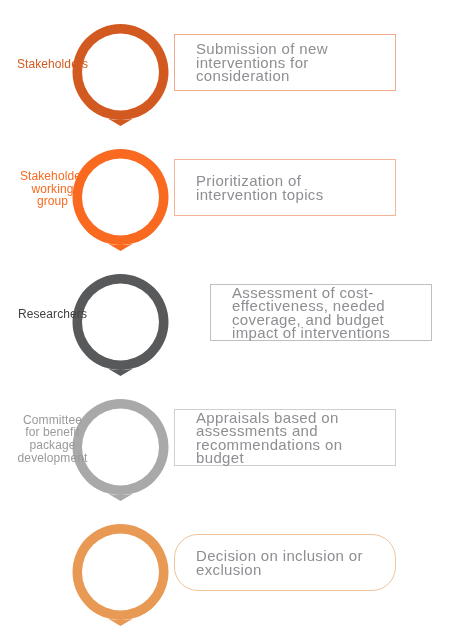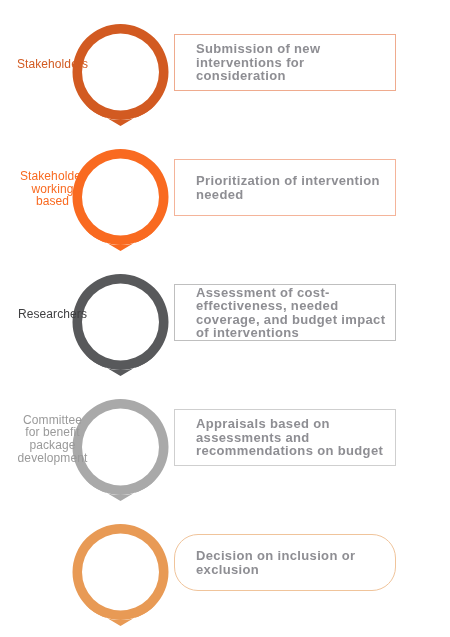--- a/index.html
+++ b/index.html
@@ -38,27 +38,27 @@
     width: 222px;
     height: 57px;
     box-sizing: border-box;
     border: 1px solid #cccccc;
     background: #ffffff;
     display: flex;
     align-items: center;
     z-index: 1;
   }
   .desc-text {
-    font-size: 13px;
+    font-size: 15px;
     line-height: 13.5px;
     color: #8e8e93;
     letter-spacing: 0.35px;
     padding-left: 21px;
     padding-right: 8px;
-    font-weight: 700;
+    font-weight: 400;
     white-space: pre-line;
   }
 
   
   .pin {
     position: absolute;
     left: 68px;
     top: 8px;
     width: 105px;
     height: 112px;
@@ -108,38 +108,38 @@
             <path d="M 52.5 8 A 48 48 0 1 0 52.5 104 A 48 48 0 1 0 52.5 8 Z M 52.5 17.5 A 38.5 38.5 0 1 1 52.5 94.5 A 38.5 38.5 0 1 1 52.5 17.5 Z" fill="#d25a21" fill-rule="evenodd"></path>
           </g>
         </svg>
       </div>
       <div class="pin-label">
         <span style="color: rgb(210, 90, 33);">Stakeholders</span>
       </div>
     </div>
     <div class="stage" style="top: 133px;">
       <div class="desc-box" style="border-color: rgb(244, 180, 154);">
-        <div class="desc-text">Prioritization of intervention needed</div>
+        <div class="desc-text">Prioritization of intervention topics</div>
       </div>
       <div class="pin">
         <svg viewBox="0 0 105 112">
           <g>
             <path d="M 18.700000000000003 90.1 L 52.5 110 L 86.3 90.1 A 48 48 0 0 1 18.700000000000003 90.1 Z" fill="#f96a20"></path>
             <path d="M 52.5 8 A 48 48 0 1 0 52.5 104 A 48 48 0 1 0 52.5 8 Z M 52.5 17.5 A 38.5 38.5 0 1 1 52.5 94.5 A 38.5 38.5 0 1 1 52.5 17.5 Z" fill="#f96a20" fill-rule="evenodd"></path>
           </g>
         </svg>
       </div>
       <div class="pin-label">
         <span style="color: rgb(249, 106, 32);">Stakeholder
 working
-based</span>
+group</span>
       </div>
     </div>
     <div class="stage" style="top: 258px;">
-      <div class="desc-box" style="border-color: rgb(191, 191, 191);">
+      <div class="desc-box" style="border-color: rgb(191, 191, 191); margin-left: 36px;">
         <div class="desc-text">Assessment of cost-effectiveness, needed coverage, and budget impact of interventions</div>
       </div>
       <div class="pin">
         <svg viewBox="0 0 105 112">
           <g>
             <path d="M 18.700000000000003 90.1 L 52.5 110 L 86.3 90.1 A 48 48 0 0 1 18.700000000000003 90.1 Z" fill="#58595b"></path>
             <path d="M 52.5 8 A 48 48 0 1 0 52.5 104 A 48 48 0 1 0 52.5 8 Z M 52.5 17.5 A 38.5 38.5 0 1 1 52.5 94.5 A 38.5 38.5 0 1 1 52.5 17.5 Z" fill="#58595b" fill-rule="evenodd"></path>
           </g>
         </svg>
       </div>

